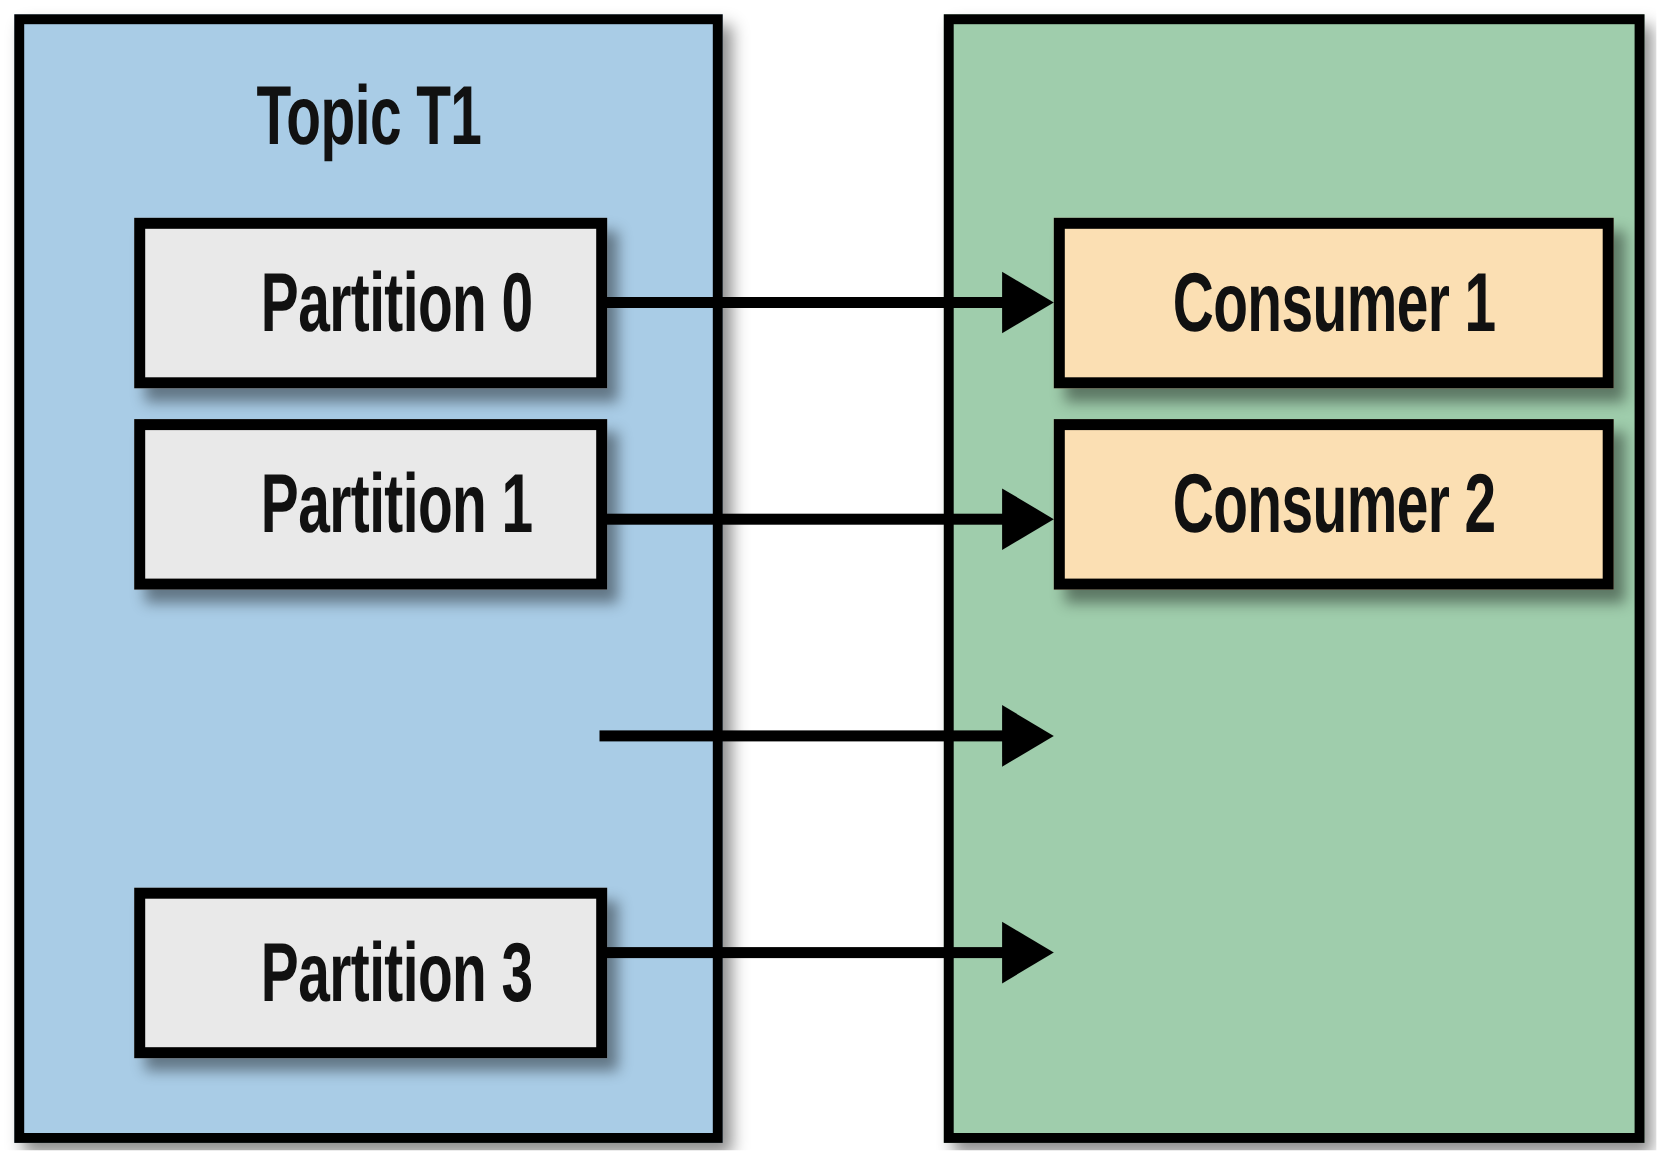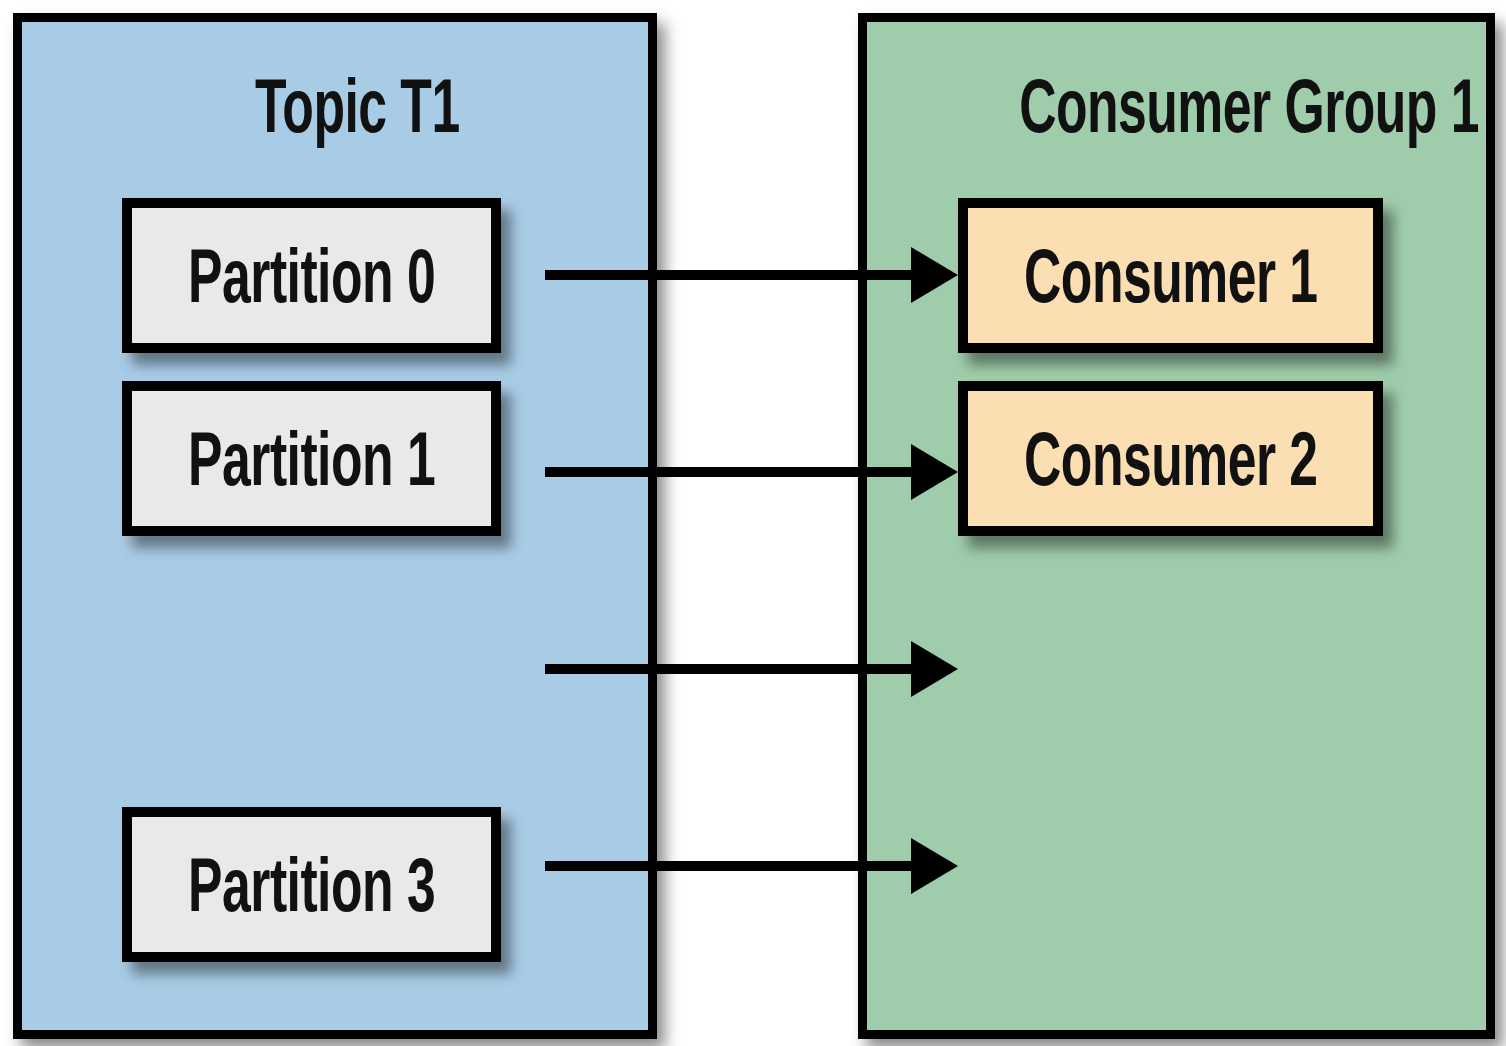--- a/index.html
+++ b/index.html
@@ -38,43 +38,43 @@
   }
   .box-title{
     position:absolute;
     left:0; right:0; top:46px;
     text-align:center;
     font-size:76px;
     line-height:1;
     font-weight:700;
     color:var(--text);
     white-space:nowrap;
-    margin-left:44px;
   }
   .node{
     position:absolute;
     border:10px solid var(--border);
     box-shadow:10px 12px 12px rgba(0,0,0,0.42);
     display:flex;
     align-items:center;
     justify-content:center;
     font-size:76px;
     line-height:1;
     font-weight:700;
     color:var(--text);
     white-space:nowrap;
   }
   .partition{
     left:100px;
-    width:379px; height:155px;
+    width:430px; height:155px;
     background:var(--partition_fill);
+    justify-content:flex-end;
   }
   .consumer{
     left:91px;
-    width:425px; height:155px;
+    width:509px; height:155px;
     background:var(--consumer_fill);
     text-align:center;
   }
   .r0{top:176px}
   .r1{top:359px}
   .r2{top:570px}
   .r3{top:785px}
   .cond{
     display:inline-block;
     transform:scaleX(0.68);
@@ -118,21 +118,20 @@
       </div>
     <div class="node partition r1">
         <span class="cond">Partition 1</span>
       </div>
     <div class="node partition r3">
         <span class="cond">Partition 3</span>
       </div>
   </section>
 
   <section class="outer group-box">
-    <h2 class="box-title"><span class="cond">Consumer Group 1</span></h2>
     <div class="node consumer r0">
         <span class="cond">Consumer 1</span>
       </div>
     <div class="node consumer r1">
         <span class="cond">Consumer 2</span>
       </div>
   </section>
 
   <div class="arrow a0">
     <div class="shaft"></div>

